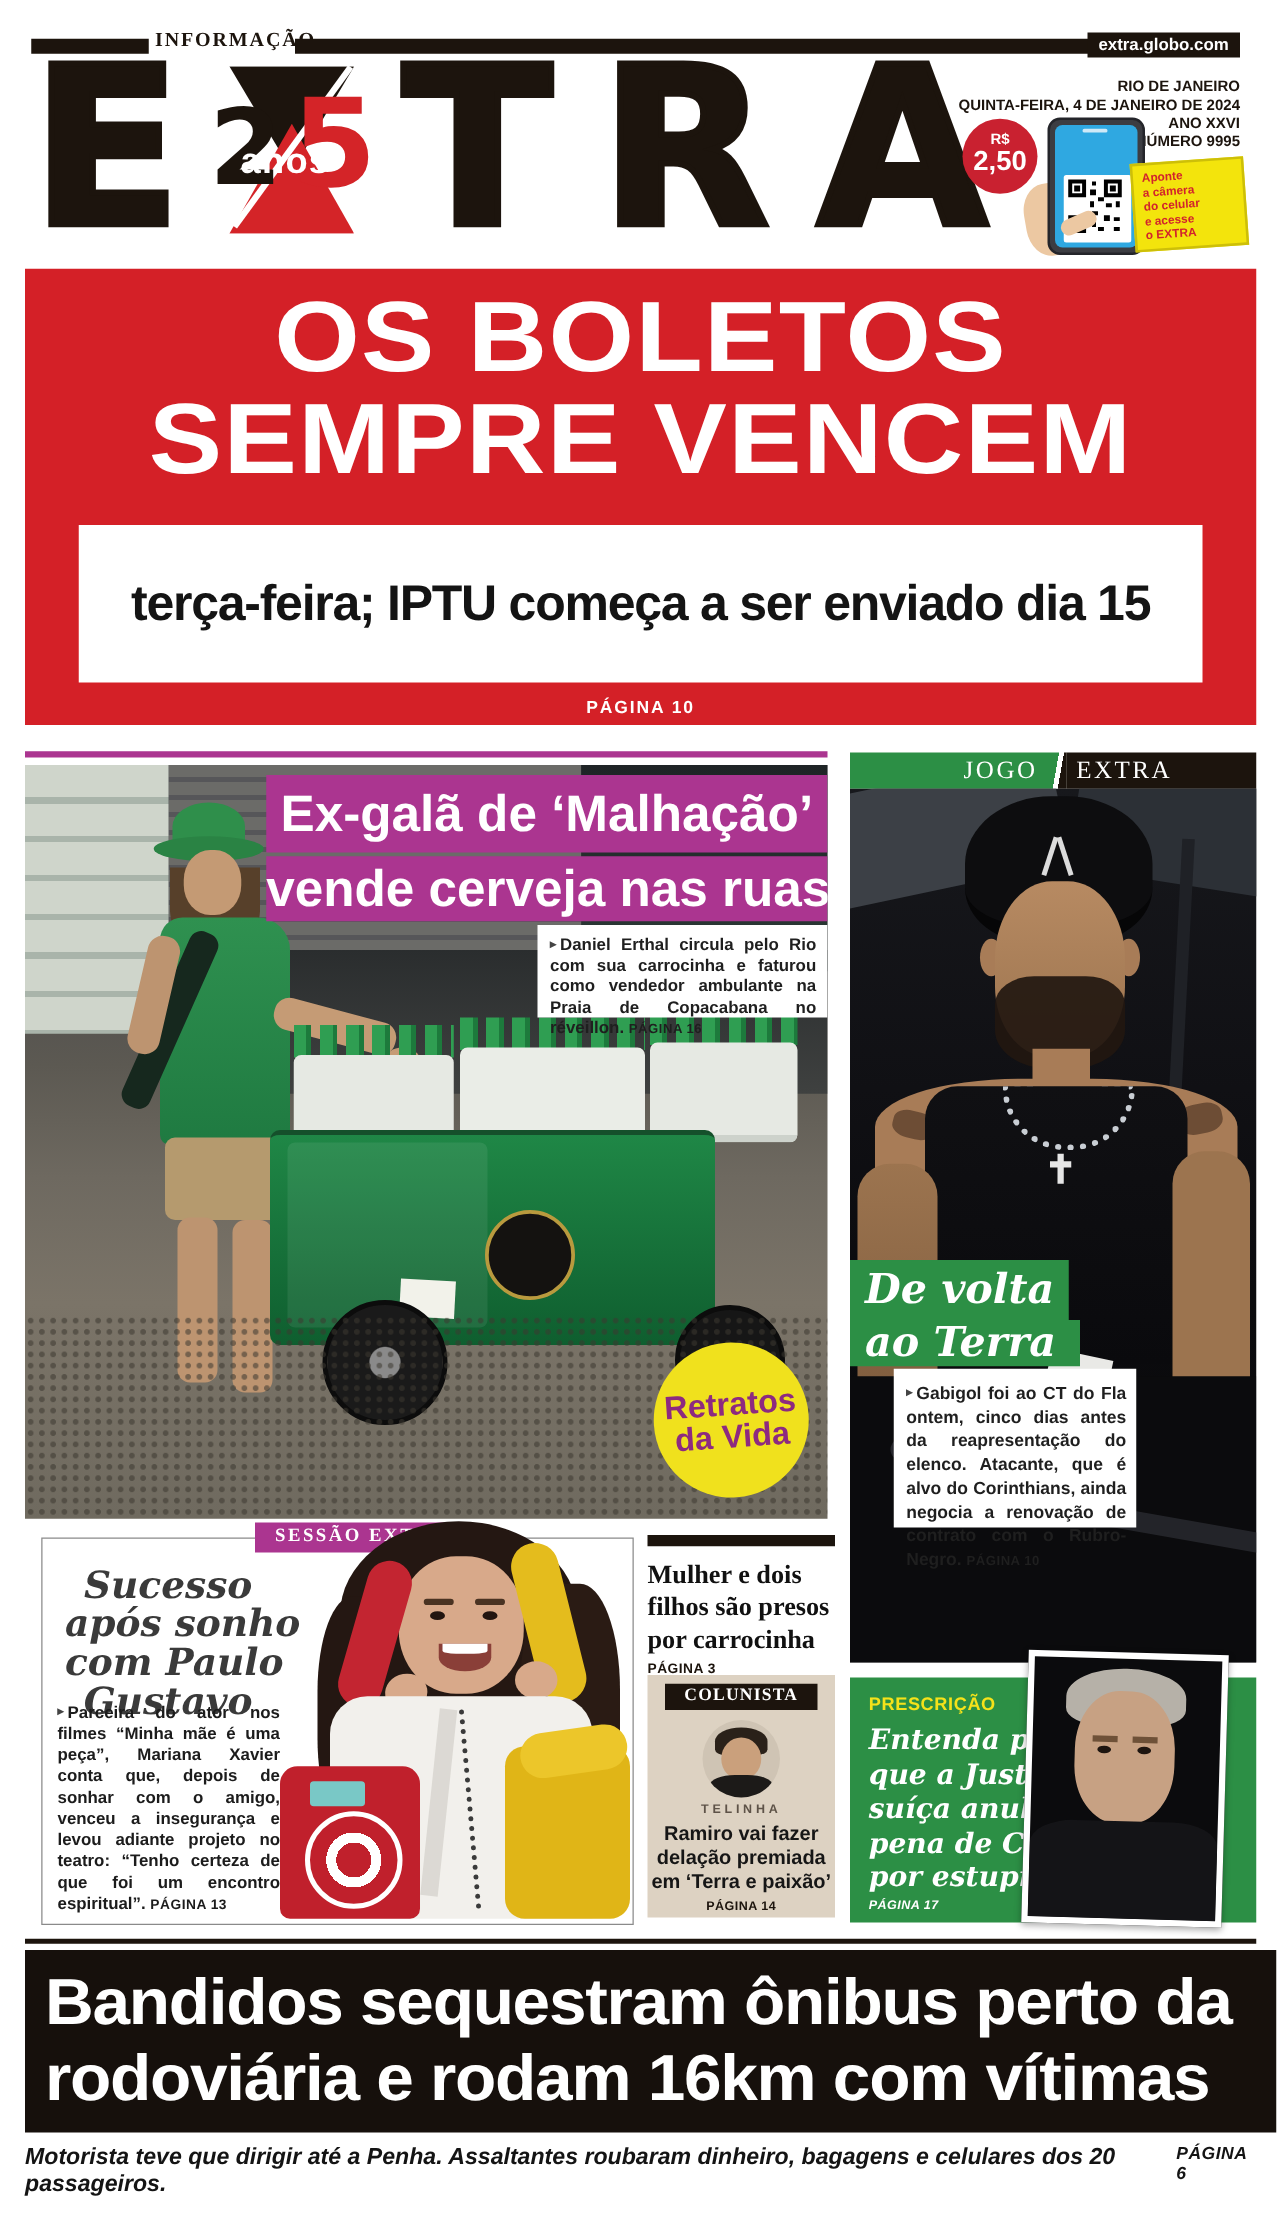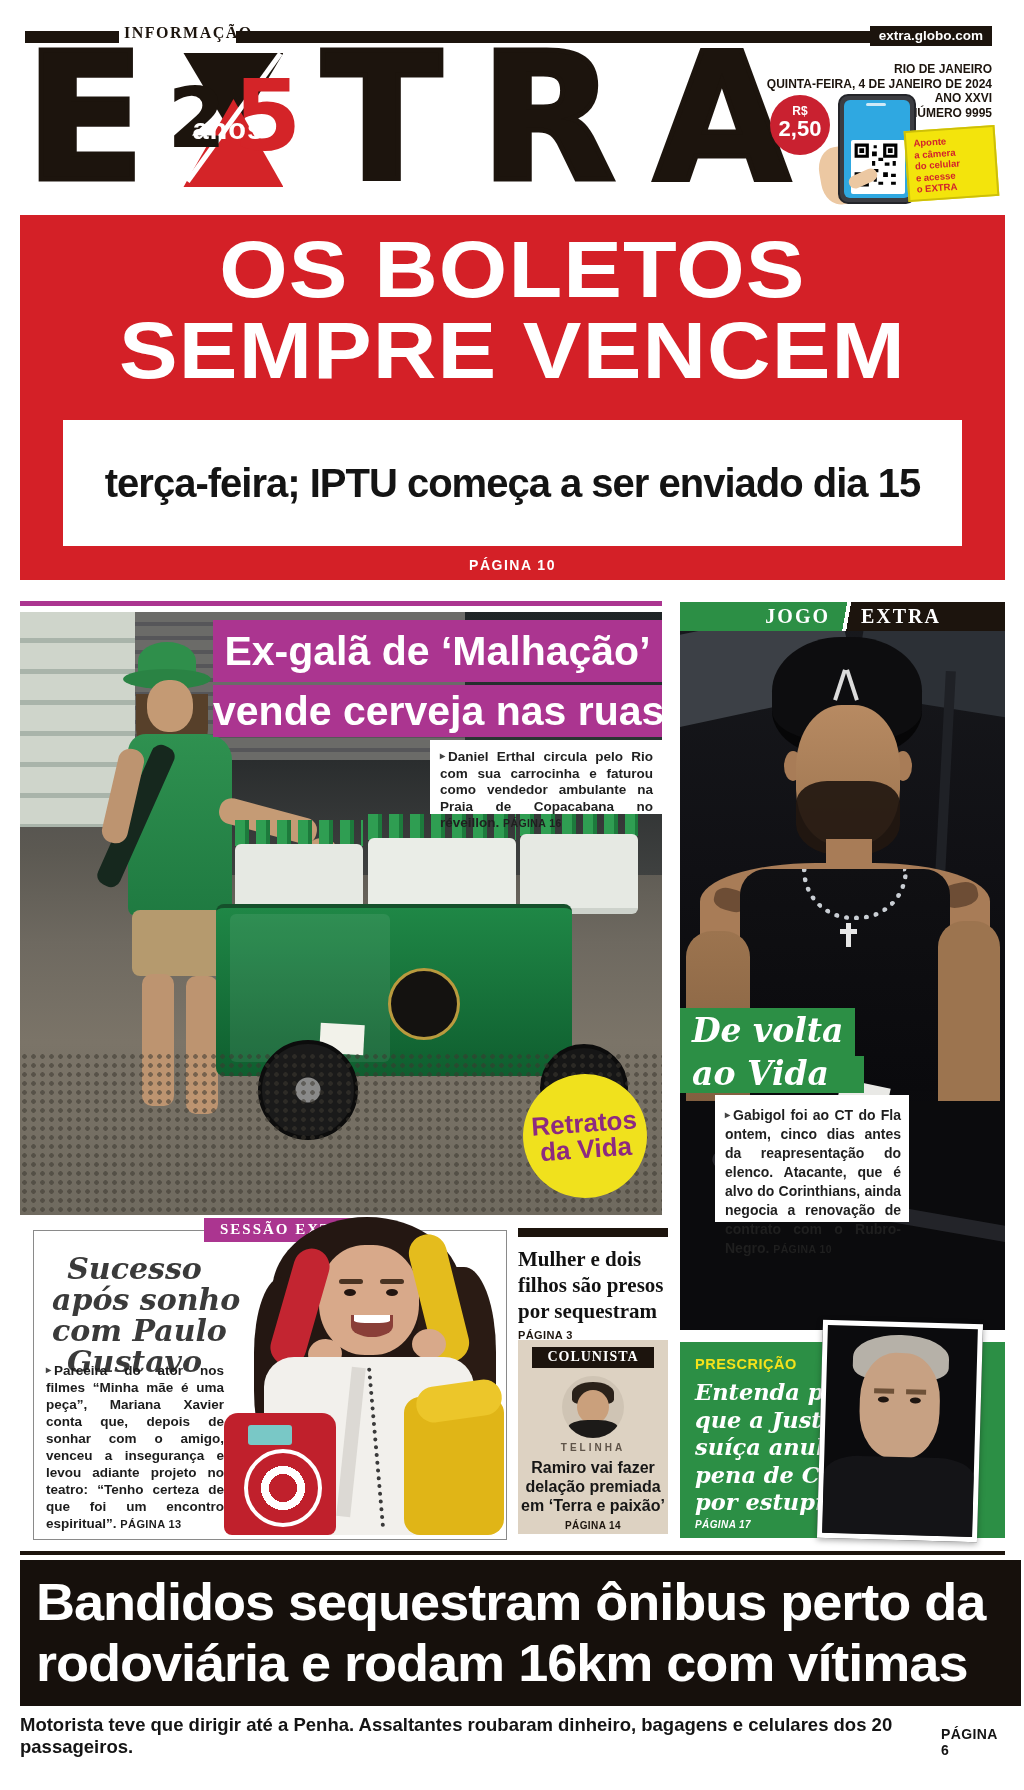--- a/index.html
+++ b/index.html
@@ -36,29 +36,29 @@
   .lead-page{position:absolute;left:0;right:0;bottom:7px;text-align:center;color:#fff;
              font-size:14px;font-weight:900;letter-spacing:1.5px;}
   
   .mag-box{background:#ab3590;color:#fff;text-align:center;font-weight:800;font-size:41px;}
   .green-it{background:#2c8f45;color:#fff;font-family:"DejaVu Serif",serif;font-style:italic;font-weight:bold;}
   .cap{background:#fff;font-weight:bold;color:#1f1f1f;text-align:justify;margin-left:35px;}
   .cap b{font-size:10.5px;letter-spacing:.4px;}
   .bullet{font-size:10px;color:#444;margin-right:3px;vertical-align:2px;}
   .pgref{font-weight:900;font-size:11px;letter-spacing:.4px;}
   
-  .jogo-bar{display:flex;height:29px;font-family:"Liberation Serif",serif;font-weight:bold;
+  .jogo-bar{display:flex;height:29px;font-family:"Liberation Serif",serif;font-weight:normal;
             font-size:20px;line-height:29px;letter-spacing:2px;color:#fff;}
   .jogo-green{width:150px;background:#2c8f45;text-align:right;padding-right:10px;}
   .jogo-slash{width:13px;background:linear-gradient(100deg,#2c8f45 40%,#fff 40%,#fff 62%,#1c140d 62%);}
   .jogo-black{flex:1;background:#1c140d;padding-left:8px;}
   
   .bus{background:#16100c;color:#fff;display:flex;flex-direction:column;justify-content:center;padding-left:16px;}
   .bus div{font-weight:900;font-size:52px;line-height:61px;letter-spacing:-1px;transform:scaleX(1.04);transform-origin:0 50%;}
-  .bus-sub{display:flex;justify-content:space-between;align-items:flex-end;font-weight:800;font-size:18.5px;color:#141414;}
+  .bus-sub{display:flex;justify-content:space-between;align-items:flex-start;font-weight:800;font-size:18.5px;color:#141414;font-style:italic;}
   
   .serif-it{font-family:"DejaVu Serif",serif;font-style:italic;font-weight:bold;}
   .serif{font-family:"Liberation Serif",serif;font-weight:bold;}
 </style>
 </head>
 <body>
 
 <div class="page">
 
   <div class="abs ink" style="left:25px;top:31px;width:94px;height:12px;"></div>
@@ -209,21 +209,21 @@
     <div class="abs" style="left:258px;top:290px;width:62px;height:242px;background:#9c744f;border-radius:26px;"></div>
     <div class="abs" style="left:0;top:470px;width:325px;height:229px;background:#0b0b0d;"></div>
     <div class="abs" style="left:30px;top:500px;width:180px;height:18px;background:#3a3b42;opacity:.6;transform:rotate(-14deg);border-radius:9px;"></div>
     <div class="abs" style="left:140px;top:580px;width:200px;height:16px;background:#34353c;opacity:.6;transform:rotate(10deg);border-radius:8px;"></div>
     <div class="abs" style="left:155px;top:452px;width:50px;height:60px;background:#e9e9e6;transform:rotate(12deg);"></div>
 
     <div class="abs green-it" style="left:0;top:377px;width:163px;height:57px;font-size:33px;line-height:45px;padding-left:12px;">
       <span class="nw">De volta</span>
     </div>
     <div class="abs green-it" style="left:0;top:425px;width:172px;height:37px;font-size:33px;line-height:35px;padding-left:12px;">
-      <span class="nw">ao Vida</span>
+      <span class="nw">ao Terra</span>
     </div>
 
     <div class="abs cap" style="left:0;top:464px;width:176px;height:117px;padding:10px 8px 0 10px;font-size:14px;line-height:19px;">
       <span class="bullet">▸</span><span>Gabigol foi ao CT do Fla ontem, cinco dias antes da reapresentação do elenco. Atacante, que é alvo do Corinthians, ainda negocia a renovação de contrato com o Rubro-Negro.</span> <b class="pgref">PÁGINA 10</b>
     </div>
   </div>
 
   <div class="abs" style="left:33px;top:1230px;width:472px;height:308px;border:1.5px solid #8a8a8a;background:#fff;">
     <div class="abs" style="left:170px;top:-13px;background:#ab3590;color:#fff;padding:3px 16px 4px;font-family:'Liberation Serif',serif;font-weight:bold;font-size:15px;letter-spacing:2px;z-index:1;">SESSÃO EXTRA</div>
     <div class="abs serif-it" style="left:18px;top:22px;width:165px;text-align:center;font-size:30px;line-height:31px;color:#3a3a3a;">
@@ -260,21 +260,21 @@
       <div class="abs" style="left:180px;top:180px;width:100px;height:138px;background:#e0b517;border-radius:16px;"></div>
       <div class="abs" style="left:192px;top:166px;width:86px;height:36px;background:#ecc62a;border-radius:18px;transform:rotate(-8deg);"></div>
     </div>
   </div>
 
   <div class="abs" style="left:518px;top:1228px;width:150px;">
     <div style="height:9px;background:#1c140d;margin-bottom:9px;"></div>
     <div class="serif" style="font-size:21px;line-height:26px;color:#111;">
       <div class="nw">Mulher e dois</div>
       <div class="nw">filhos são presos</div>
-      <div class="nw">por sequestram</div>
+      <div class="nw">por carrocinha</div>
     </div>
     <div class="pgref" style="margin-top:5px;">PÁGINA 3</div>
   </div>
 
   <div class="abs" style="left:518px;top:1340px;width:150px;height:194px;background:#ddd2c2;">
     <div style="margin:7px 14px 0;background:#1c140d;color:#fff;text-align:center;font-family:'Liberation Serif',serif;font-weight:bold;font-size:14px;letter-spacing:1px;padding:2px 0 3px;">COLUNISTA</div>
     <div style="width:62px;height:62px;border-radius:50%;margin:8px auto 0;position:relative;overflow:hidden;background:#cfc4b4;">
       <div class="abs" style="left:10px;top:6px;width:42px;height:22px;background:#2a2119;border-radius:50% 50% 20% 20%;"></div>
       <div class="abs" style="left:15px;top:14px;width:32px;height:34px;background:#caa07c;border-radius:50%;"></div>
       <div class="abs" style="left:6px;top:44px;width:50px;height:20px;background:#1c1a18;border-radius:40% 40% 0 0;"></div>

